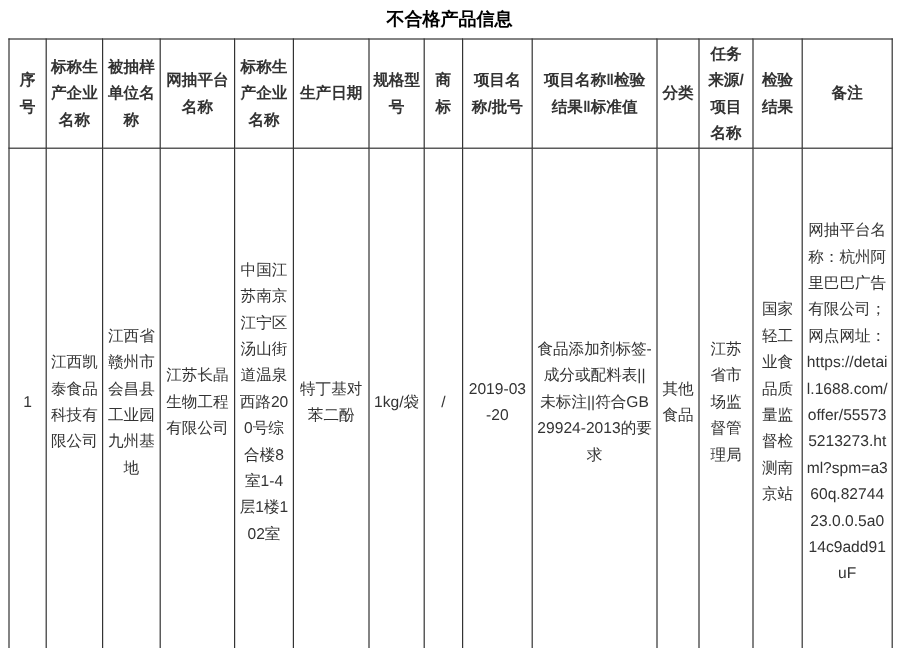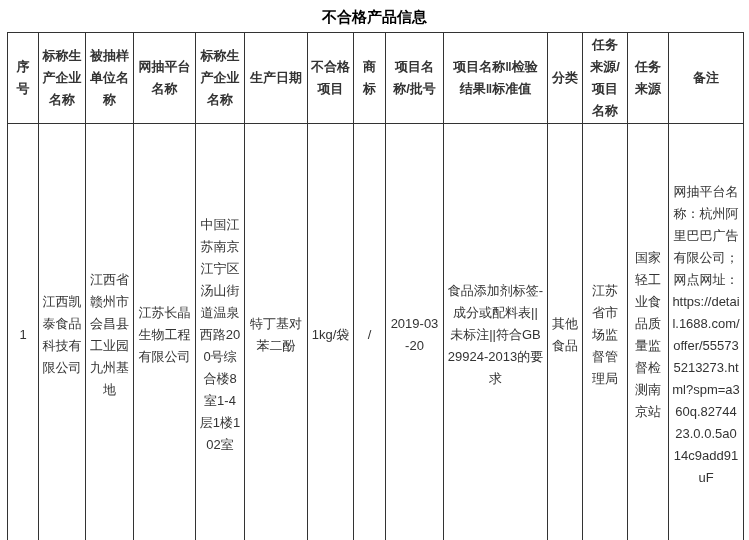--- a/index.html
+++ b/index.html
@@ -74,27 +74,27 @@
         <col style="width:75px">
     </colgroup>
     <thead>
       <tr class="header-row">
         <th>序号</th>
         <th>标称生产企业名称</th>
         <th>被抽样单位名称</th>
         <th>网抽平台名称</th>
         <th>标称生产企业名称</th>
         <th>生产日期</th>
-        <th>不合格项目</th>
+        <th>规格型号</th>
         <th>商标</th>
         <th>项目名称/批号</th>
         <th>项目名称‖检验结果‖标准值</th>
         <th>分类</th>
         <th>任务来源/项目名称</th>
-        <th>任务来源</th>
+        <th>检验结果</th>
         <th>备注</th>
       </tr>
     </thead>
     <tbody>
       <tr class="data-row">
         <td>1</td>
         <td>江西凯泰食品科技有限公司</td>
         <td>江西省赣州市会昌县工业园九州基地</td>
         <td>江苏长晶生物工程有限公司</td>
         <td>中国江苏南京江宁区汤山街道温泉西路200号综合楼8室1-4层1楼102室</td>

